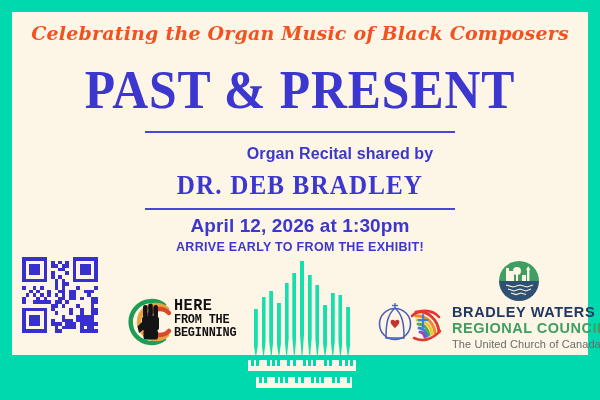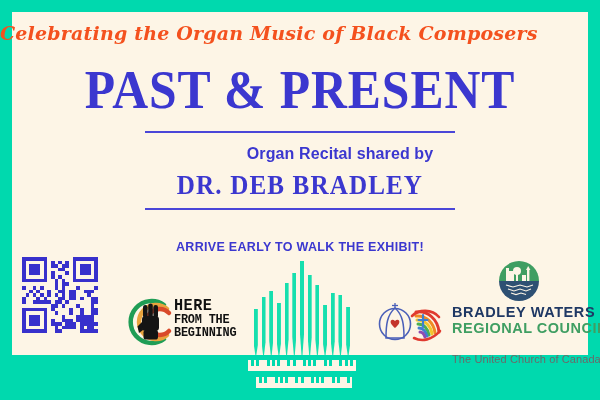--- a/index.html
+++ b/index.html
@@ -33,21 +33,21 @@
     height: 45px;
     background: #00d9ae;
   }
 
   
   .script-head {
     position: absolute;
     left: 0;
     top: 22px;
     width: 600px;
-    text-align: left;
+    text-align: center;
     font-family: "DejaVu Serif", serif;
     font-style: italic;
     font-weight: bold;
     font-size: 19px;
     letter-spacing: 0.2px;
     color: #f4511e;
     white-space: nowrap;
   }
 
   
@@ -221,21 +221,21 @@
     color: #3f9e62;
     font-size: 14.5px;
     font-weight: bold;
     letter-spacing: 0.5px;
     white-space: nowrap;
   }
   #swrc .t3 {
     color: #6a6a6a;
     font-size: 11px;
     letter-spacing: 0.1px;
-    margin-top: 17px;
+    margin-top: 2px;
     white-space: nowrap;
   }
 </style>
 </head>
 <body>
 
 <div id="poster">
 
   <div id="panel"></div>
   <div id="bottom-band"></div>
@@ -244,21 +244,22 @@
 
   <div class="main-title">PAST &amp; PRESENT</div>
 
   <div class="rule rule-a"></div>
 
   <div class="sub-line recital-by">Organ Recital shared by</div>
   <div class="sub-line performer">DR. DEB BRADLEY</div>
 
   <div class="rule rule-b"></div>
 
-  <div class="sub-line arrive-line">ARRIVE EARLY TO WALK THE EXHIBIT!</div>
+  <div class="sub-line date-line">April 12, 2026 at 1:30pm</div>
+  <div class="sub-line arrive-line">ARRIVE EARLY TO FROM THE EXHIBIT!</div>
 
   <div id="qr">
       <i class="on"></i>
       <i class="on"></i>
       <i class="on"></i>
       <i class="on"></i>
       <i class="on"></i>
       <i class="on"></i>
       <i class="on"></i>
       <i></i>

